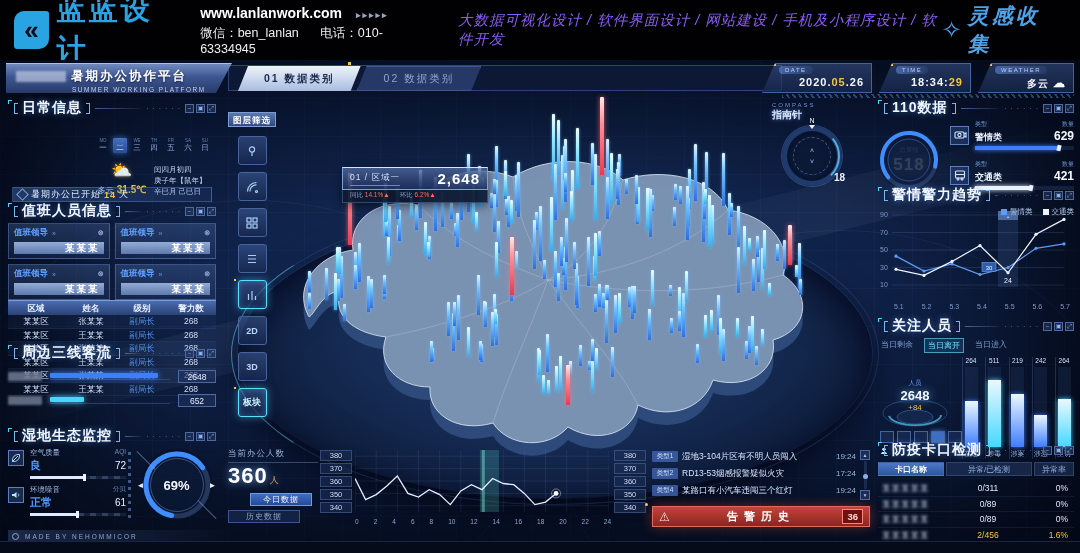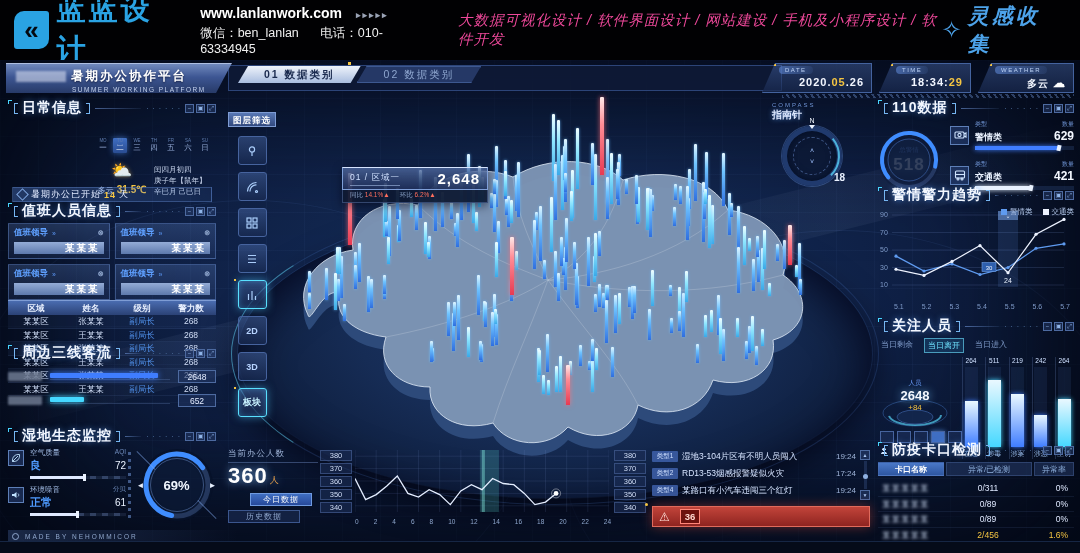--- a/index.html
+++ b/index.html
@@ -8,21 +8,21 @@
   
   .brand{position:absolute;left:0;top:0;width:1080px;height:60px;background:#010103;display:flex;align-items:center;}
   .logo{display:flex;align-items:center;margin-left:14px;}
   .logo-mark{width:38px;height:38px;background:#2aa3e3;border-radius:10px 3px 10px 3px;display:flex;align-items:center;justify-content:center;color:#04080f;font-size:26px;font-weight:bold;line-height:1;}
   .logo-text{font-size:29px;font-weight:bold;color:#2aa3e3;letter-spacing:3px;margin-left:8px;}
   .contact{margin-left:26px;}
   .contact .row1{font-size:14px;font-weight:bold;color:#fff;}
   .contact .row1 .arrows{color:#9aa3b5;font-size:9px;letter-spacing:2px;margin-left:10px;}
   .contact .row2{font-size:12.5px;color:#f0f0f0;margin-top:4px;}
   .contact .row2 span{margin-right:18px;}
-  .services{margin-left:22px;font-style:italic;font-size:14.5px;color:#ec4899;letter-spacing:1px;}
+  .services{margin-left:22px;font-style:italic;font-size:14.5px;color:#8b5cf6;letter-spacing:1px;}
   .collect{margin-left:auto;margin-right:26px;display:flex;align-items:center;color:#4da3ea;}
   .collect .star{font-size:24px;margin-right:6px;}
   .collect .ctext{font-size:21px;font-weight:bold;font-style:italic;letter-spacing:3px;}
 
   
   .dash{position:absolute;left:0;top:60px;width:1080px;height:493px;
     background:radial-gradient(ellipse at 50% 42%,#17315f 0%,#0f2045 48%,#081227 100%);}
   .dash::before{content:"";position:absolute;inset:0;
     background-image:linear-gradient(rgba(100,140,210,.05) 1px,transparent 1px),linear-gradient(90deg,rgba(100,140,210,.05) 1px,transparent 1px);
     background-size:38px 38px;pointer-events:none;}
@@ -31,21 +31,21 @@
   .circdec{position:absolute;border:1px solid rgba(110,150,230,.10);border-radius:50%;pointer-events:none;}
 
   
   .tb{position:absolute;left:6px;top:2px;right:6px;height:34px;z-index:30;}
   .tb-base{position:absolute;left:222px;right:292px;top:3px;height:26px;background:rgba(14,26,54,.9);border:1px solid #2c4478;}
   .tb-title{position:absolute;left:0;top:1px;width:226px;height:30px;background:linear-gradient(180deg,#7089bd 0%,#3d5693 45%,#273a68 100%);
     clip-path:polygon(0 0,100% 0,calc(100% - 16px) 100%,0 100%);border-top:1px solid #aebfe2;padding:3px 8px 0 10px;}
   .tb-redact{display:inline-block;width:50px;height:11px;background:rgba(225,232,245,.55);filter:blur(1px);vertical-align:middle;margin-right:5px;}
   .tb-titletext{font-size:12.5px;font-weight:bold;letter-spacing:2px;color:#fff;text-shadow:0 1px 2px rgba(0,0,20,.6);vertical-align:middle;}
   .tb-sub{font-size:6.5px;color:#c2d0ec;letter-spacing:1.5px;margin-left:56px;margin-top:1px;}
-  .tabs{position:absolute;left:232px;top:4px;display:flex;height:17px;}
+  .tabs{position:absolute;left:232px;top:4px;display:flex;height:25px;}
   .tab{display:flex;align-items:center;justify-content:center;font-size:10.5px;letter-spacing:2px;padding:0 26px;
     clip-path:polygon(10px 0,100% 0,calc(100% - 10px) 100%,0 100%);}
   .tab.active{background:linear-gradient(180deg,#eef3fb,#a9bddf);color:#1a2a4e;font-weight:bold;}
   .tab.idle{background:rgba(42,62,112,.85);color:#8ea6cf;border:1px solid #3d5890;margin-left:-4px;}
   .tab-dot{position:absolute;left:342px;top:0px;width:3px;height:3px;background:#f5c542;}
   .tb-right{position:absolute;right:0;top:1px;display:flex;gap:7px;}
   .seg{height:30px;clip-path:polygon(13px 0,100% 0,100% 100%,0 100%);
     background:linear-gradient(180deg,rgba(72,104,170,.45),rgba(24,40,78,.75));border:1px solid #44639f;padding:2px 7px 0 16px;position:relative;}
   .seg .ytick{position:absolute;left:8px;top:0;width:5px;height:2px;background:#f5c542;}
   .seg-label{display:block;font-size:6px;letter-spacing:1.5px;color:#bcd2f5;background:linear-gradient(90deg,rgba(90,130,205,.65),rgba(90,130,205,.12));border-radius:4px;padding:1px 6px;width:max-content;}
@@ -1252,18 +1252,19 @@
           <span class="al-tm">17:24</span>
         </div>
         <div class="al-row">
           <span class="al-tag">类型4</span>
           <span class="al-tx">某路口有小汽车违闯三个红灯</span>
           <span class="al-tm">19:24</span>
         </div>
       </div>
     <div class="al-btn">
       <span class="al-warn">⚠</span>
+      <span class="al-bl">告警历史</span>
       <span class="al-badge">36</span>
     </div>
   </div>
 
   <div class="footstrip"></div>
 </div>
 
 </body></html>

